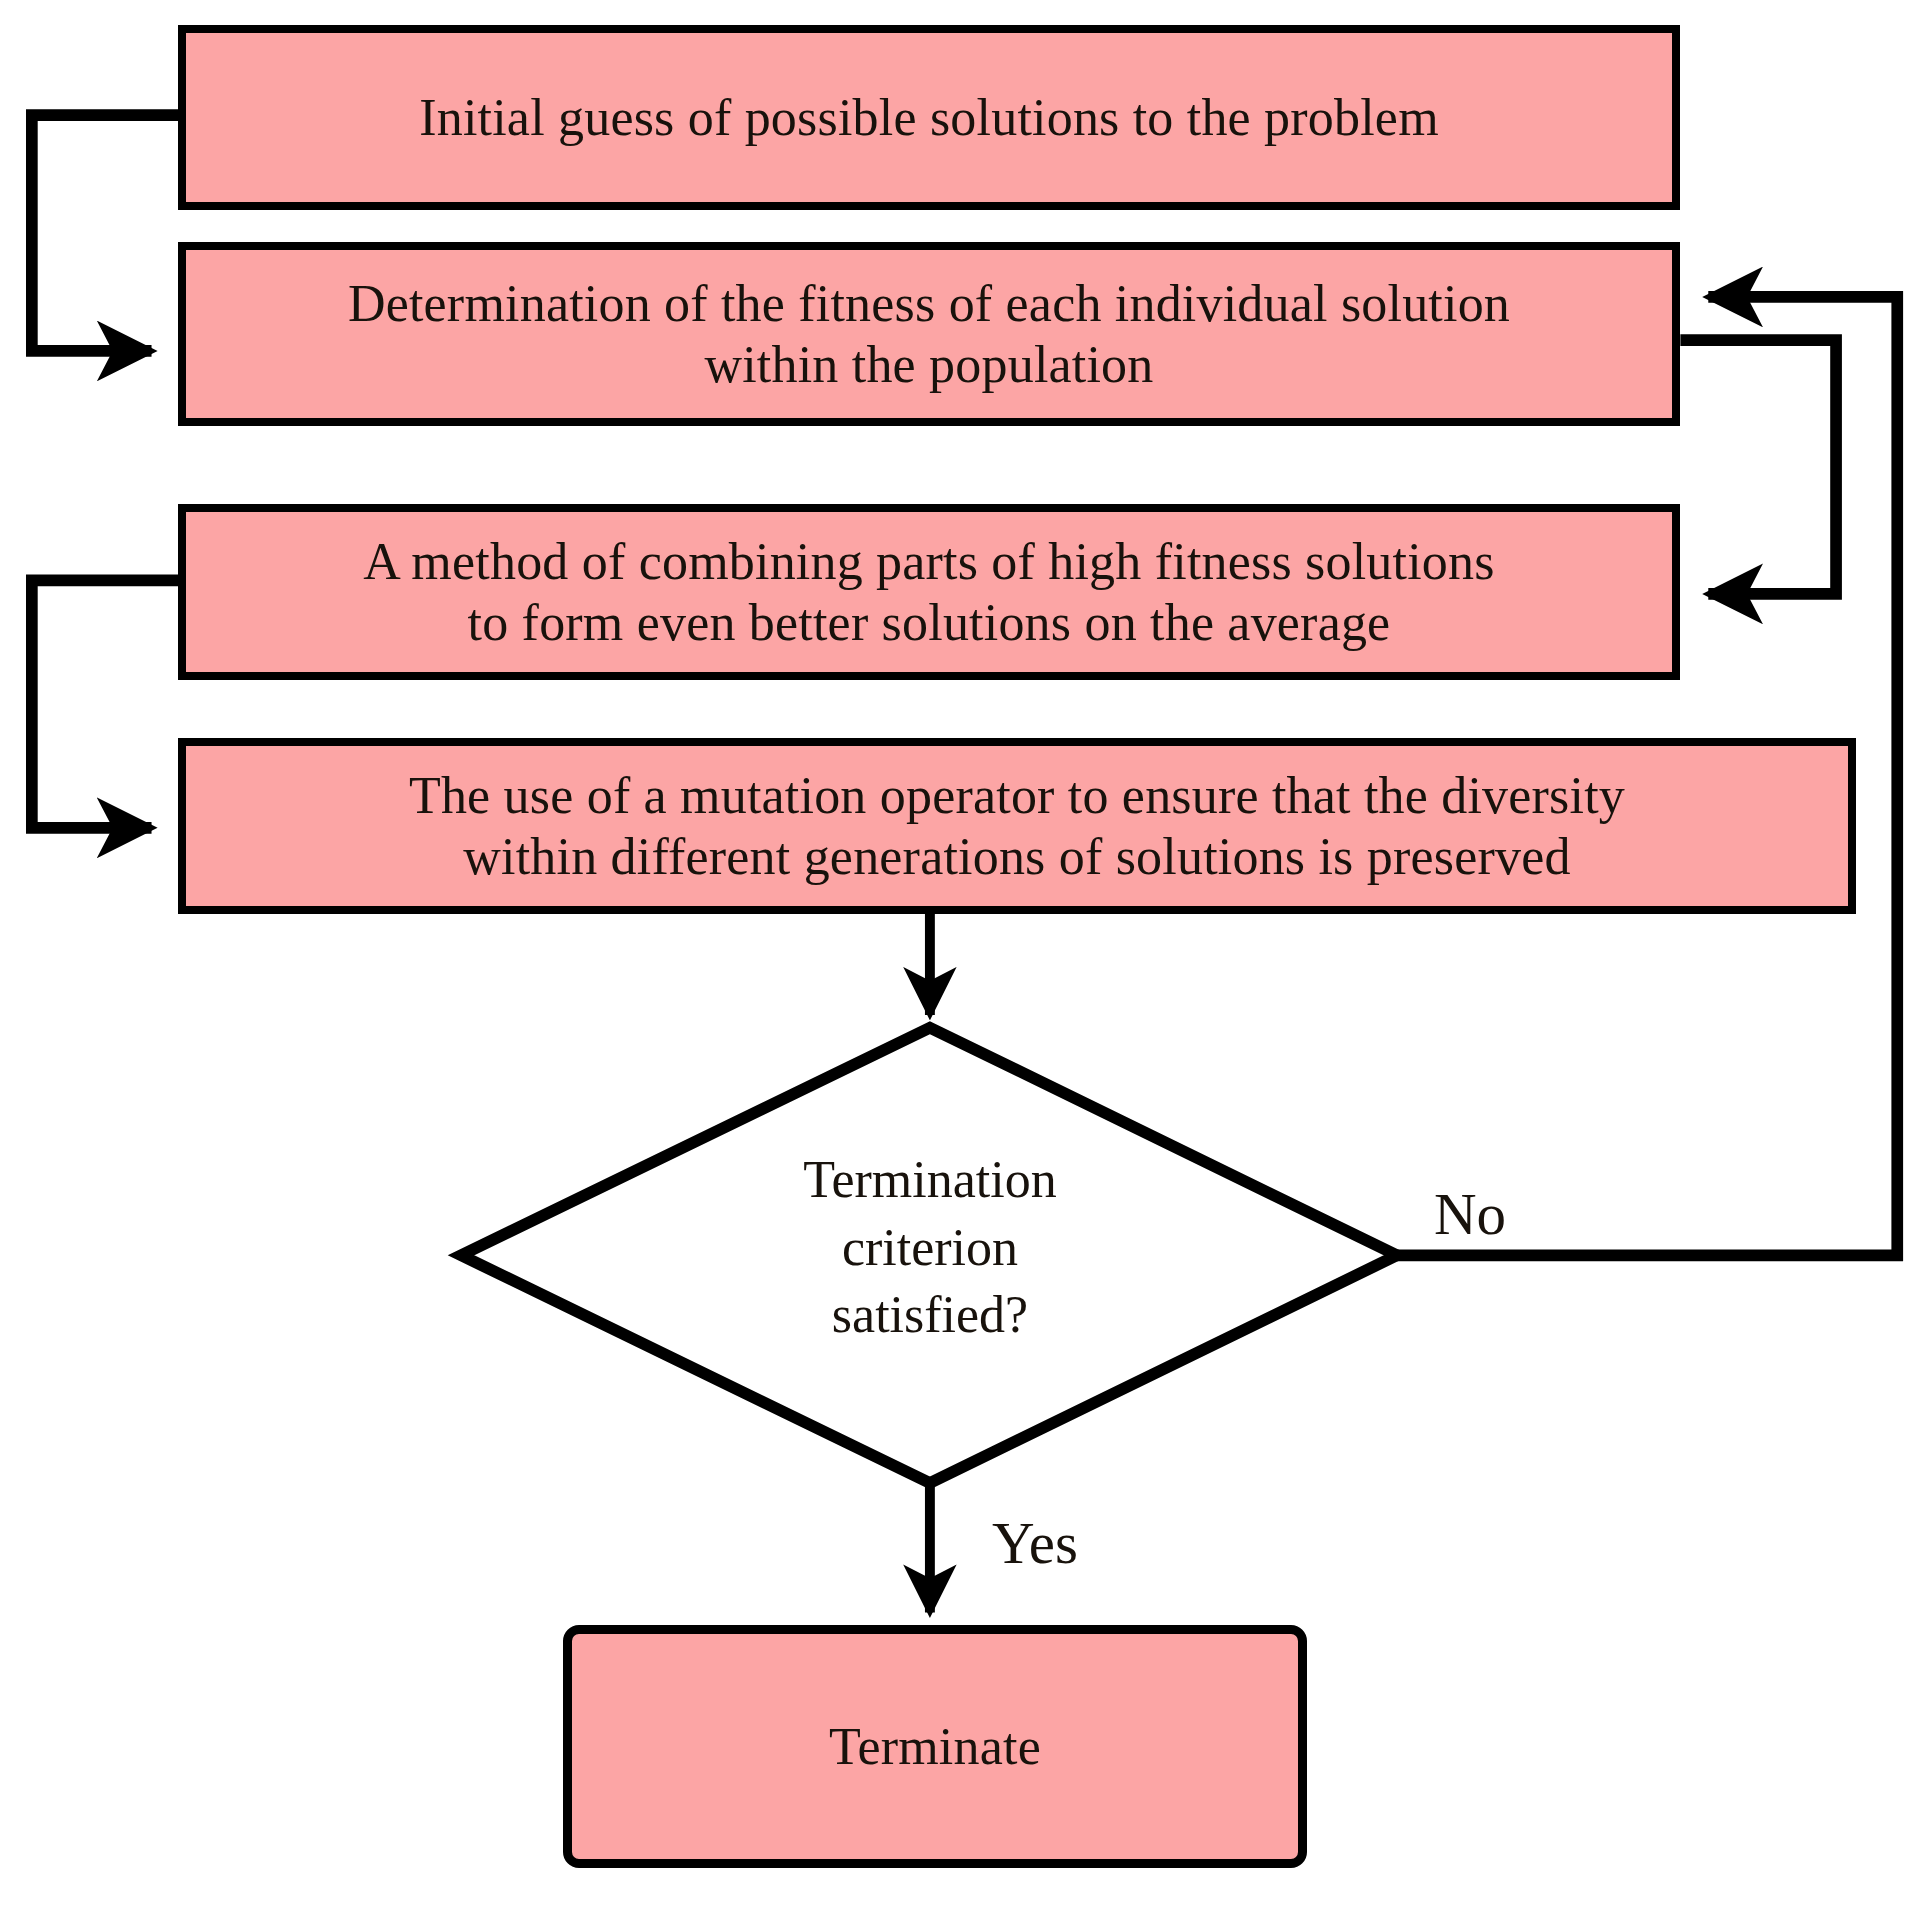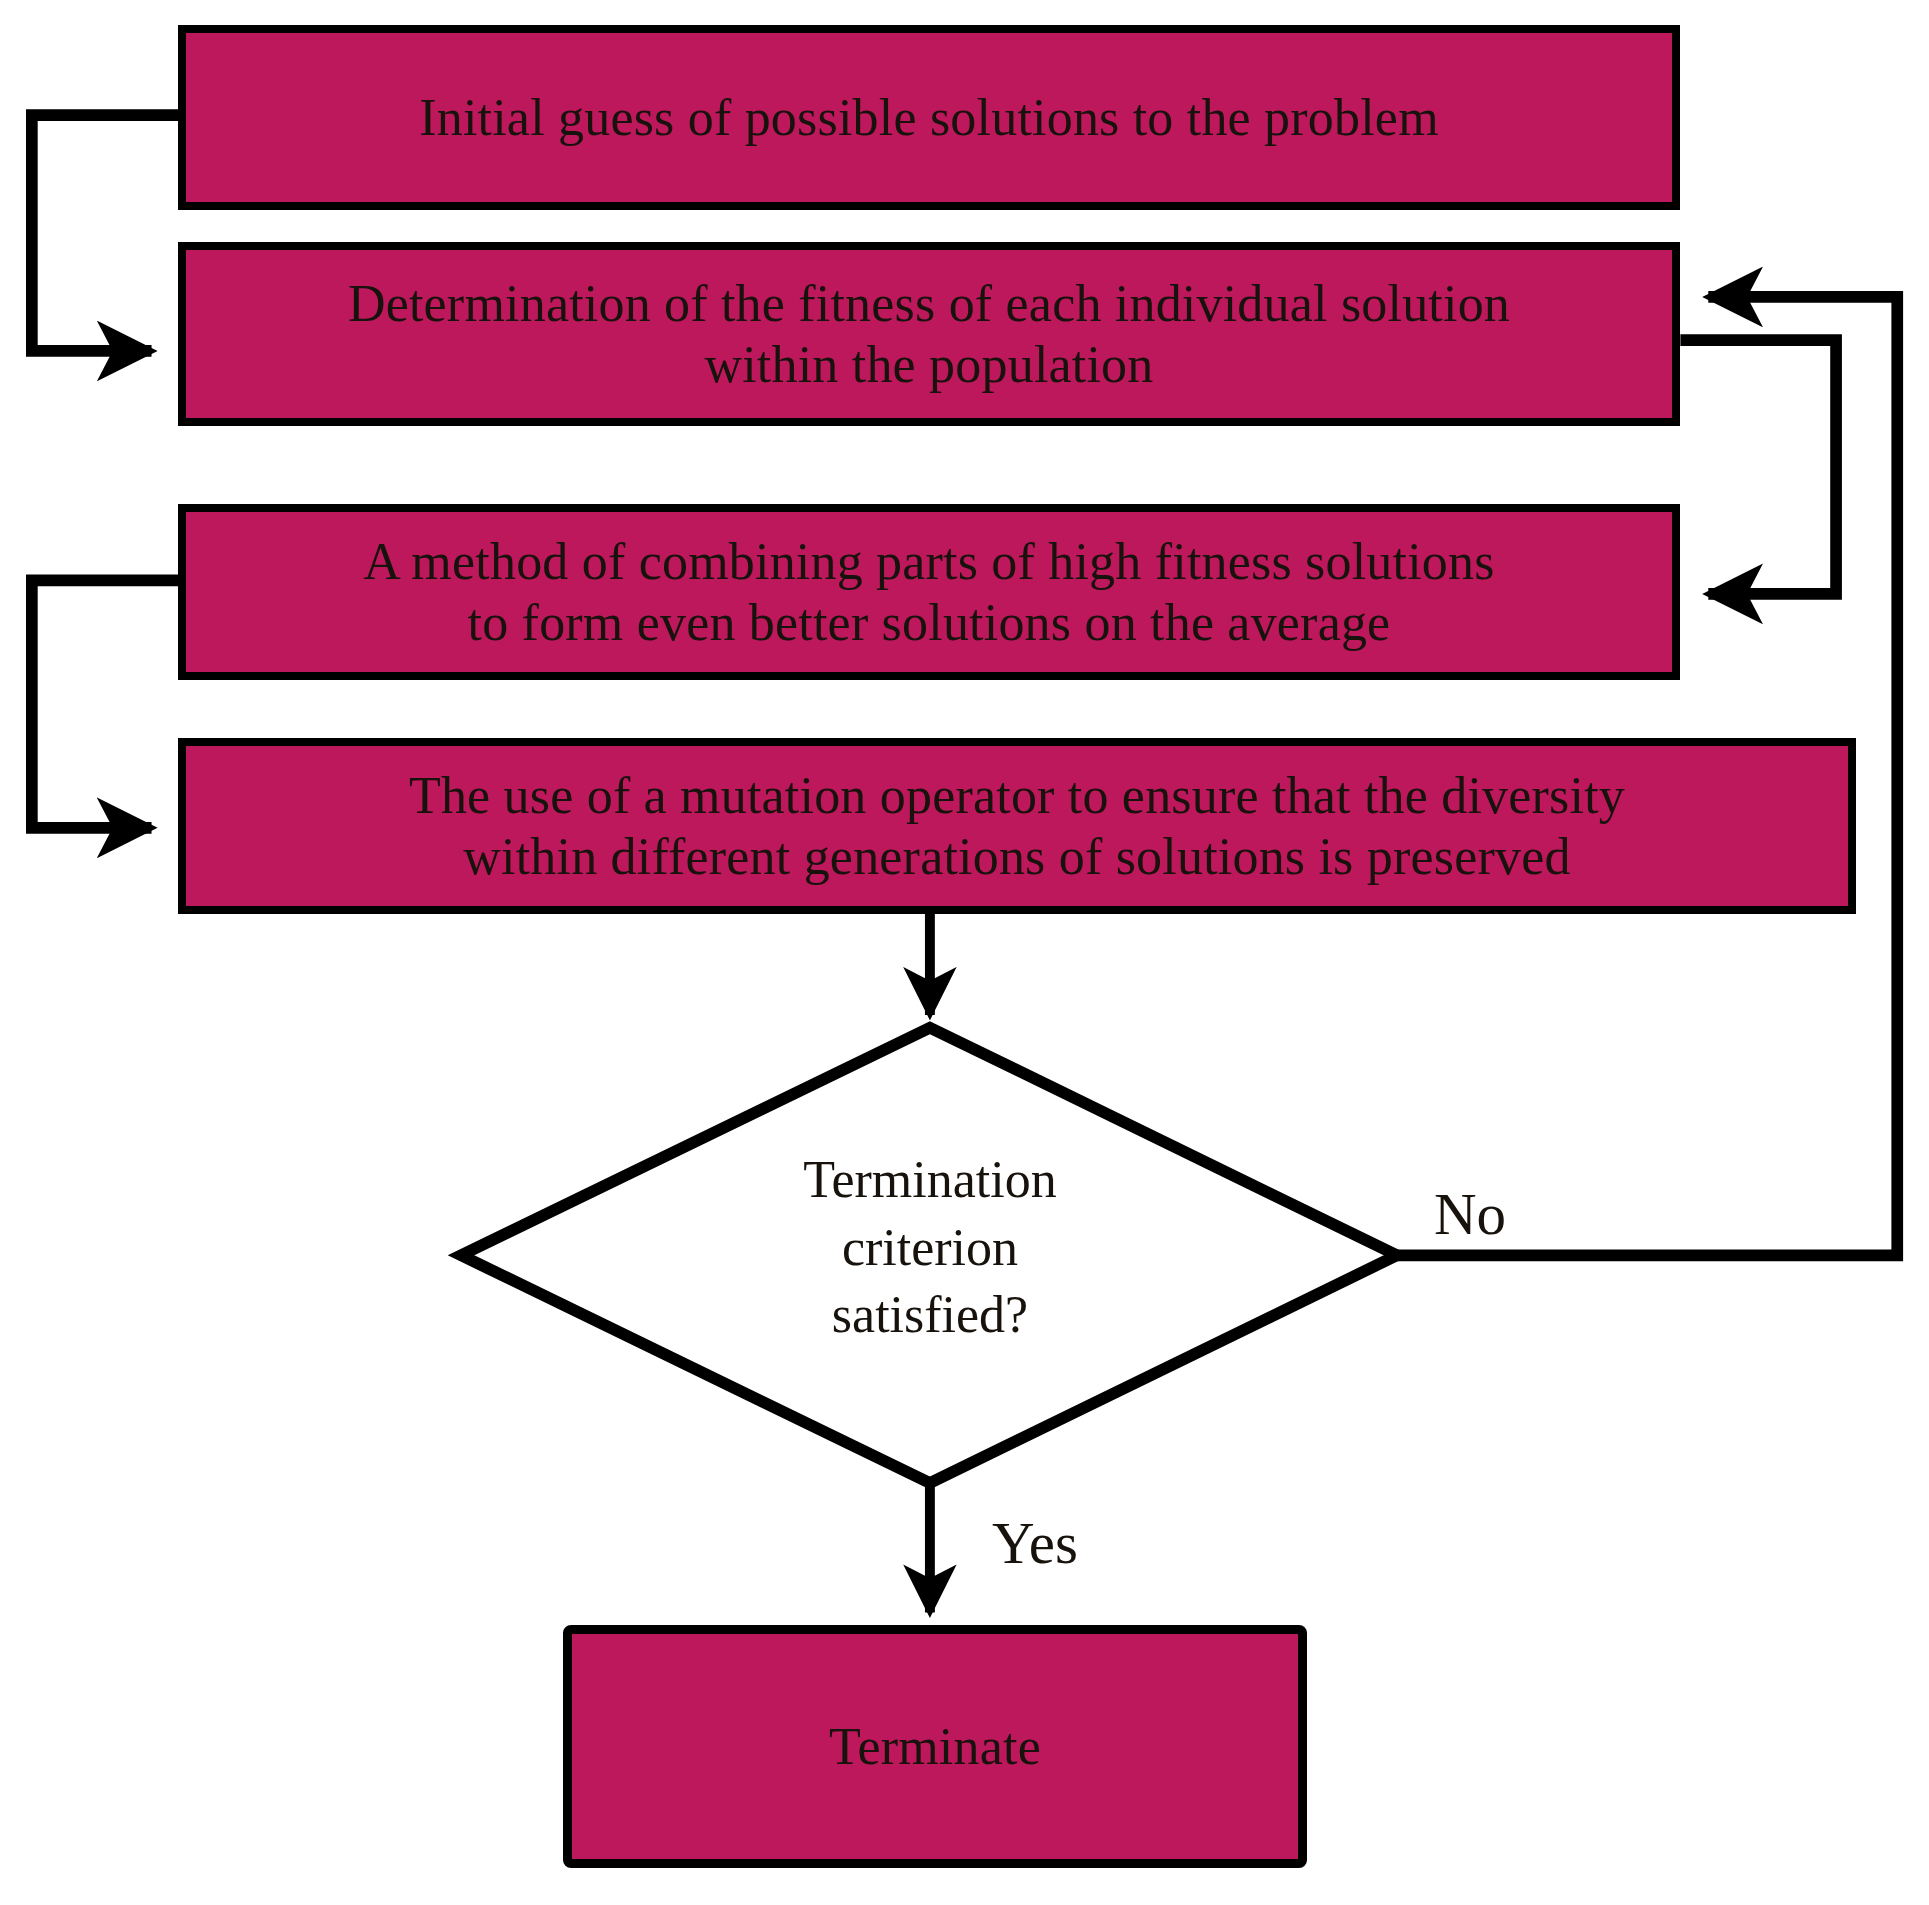--- a/index.html
+++ b/index.html
@@ -23,34 +23,34 @@
     position: absolute;
     left: 0;
     top: 0;
     width: 1930px;
     height: 1905px;
     pointer-events: none;
   }
   .node {
     position: absolute;
     box-sizing: border-box;
-    background: #be185d;
+    background: #fca5a5;
     border: 8px solid #000000;
     display: flex;
     align-items: center;
     justify-content: center;
     text-align: center;
     color: #18120c;
     font-size: 52px;
     line-height: 1.18;
     padding: 0 18px;
     letter-spacing: 0.2px;
   }
   .node.terminal {
-    border-radius: 8px;
+    border-radius: 16px;
     border-width: 9px;
   }
   .node .txt {
     display: block;
     white-space: pre-line;
   }
   .diamond-label {
     position: absolute;
     text-align: center;
     color: #18120c;

